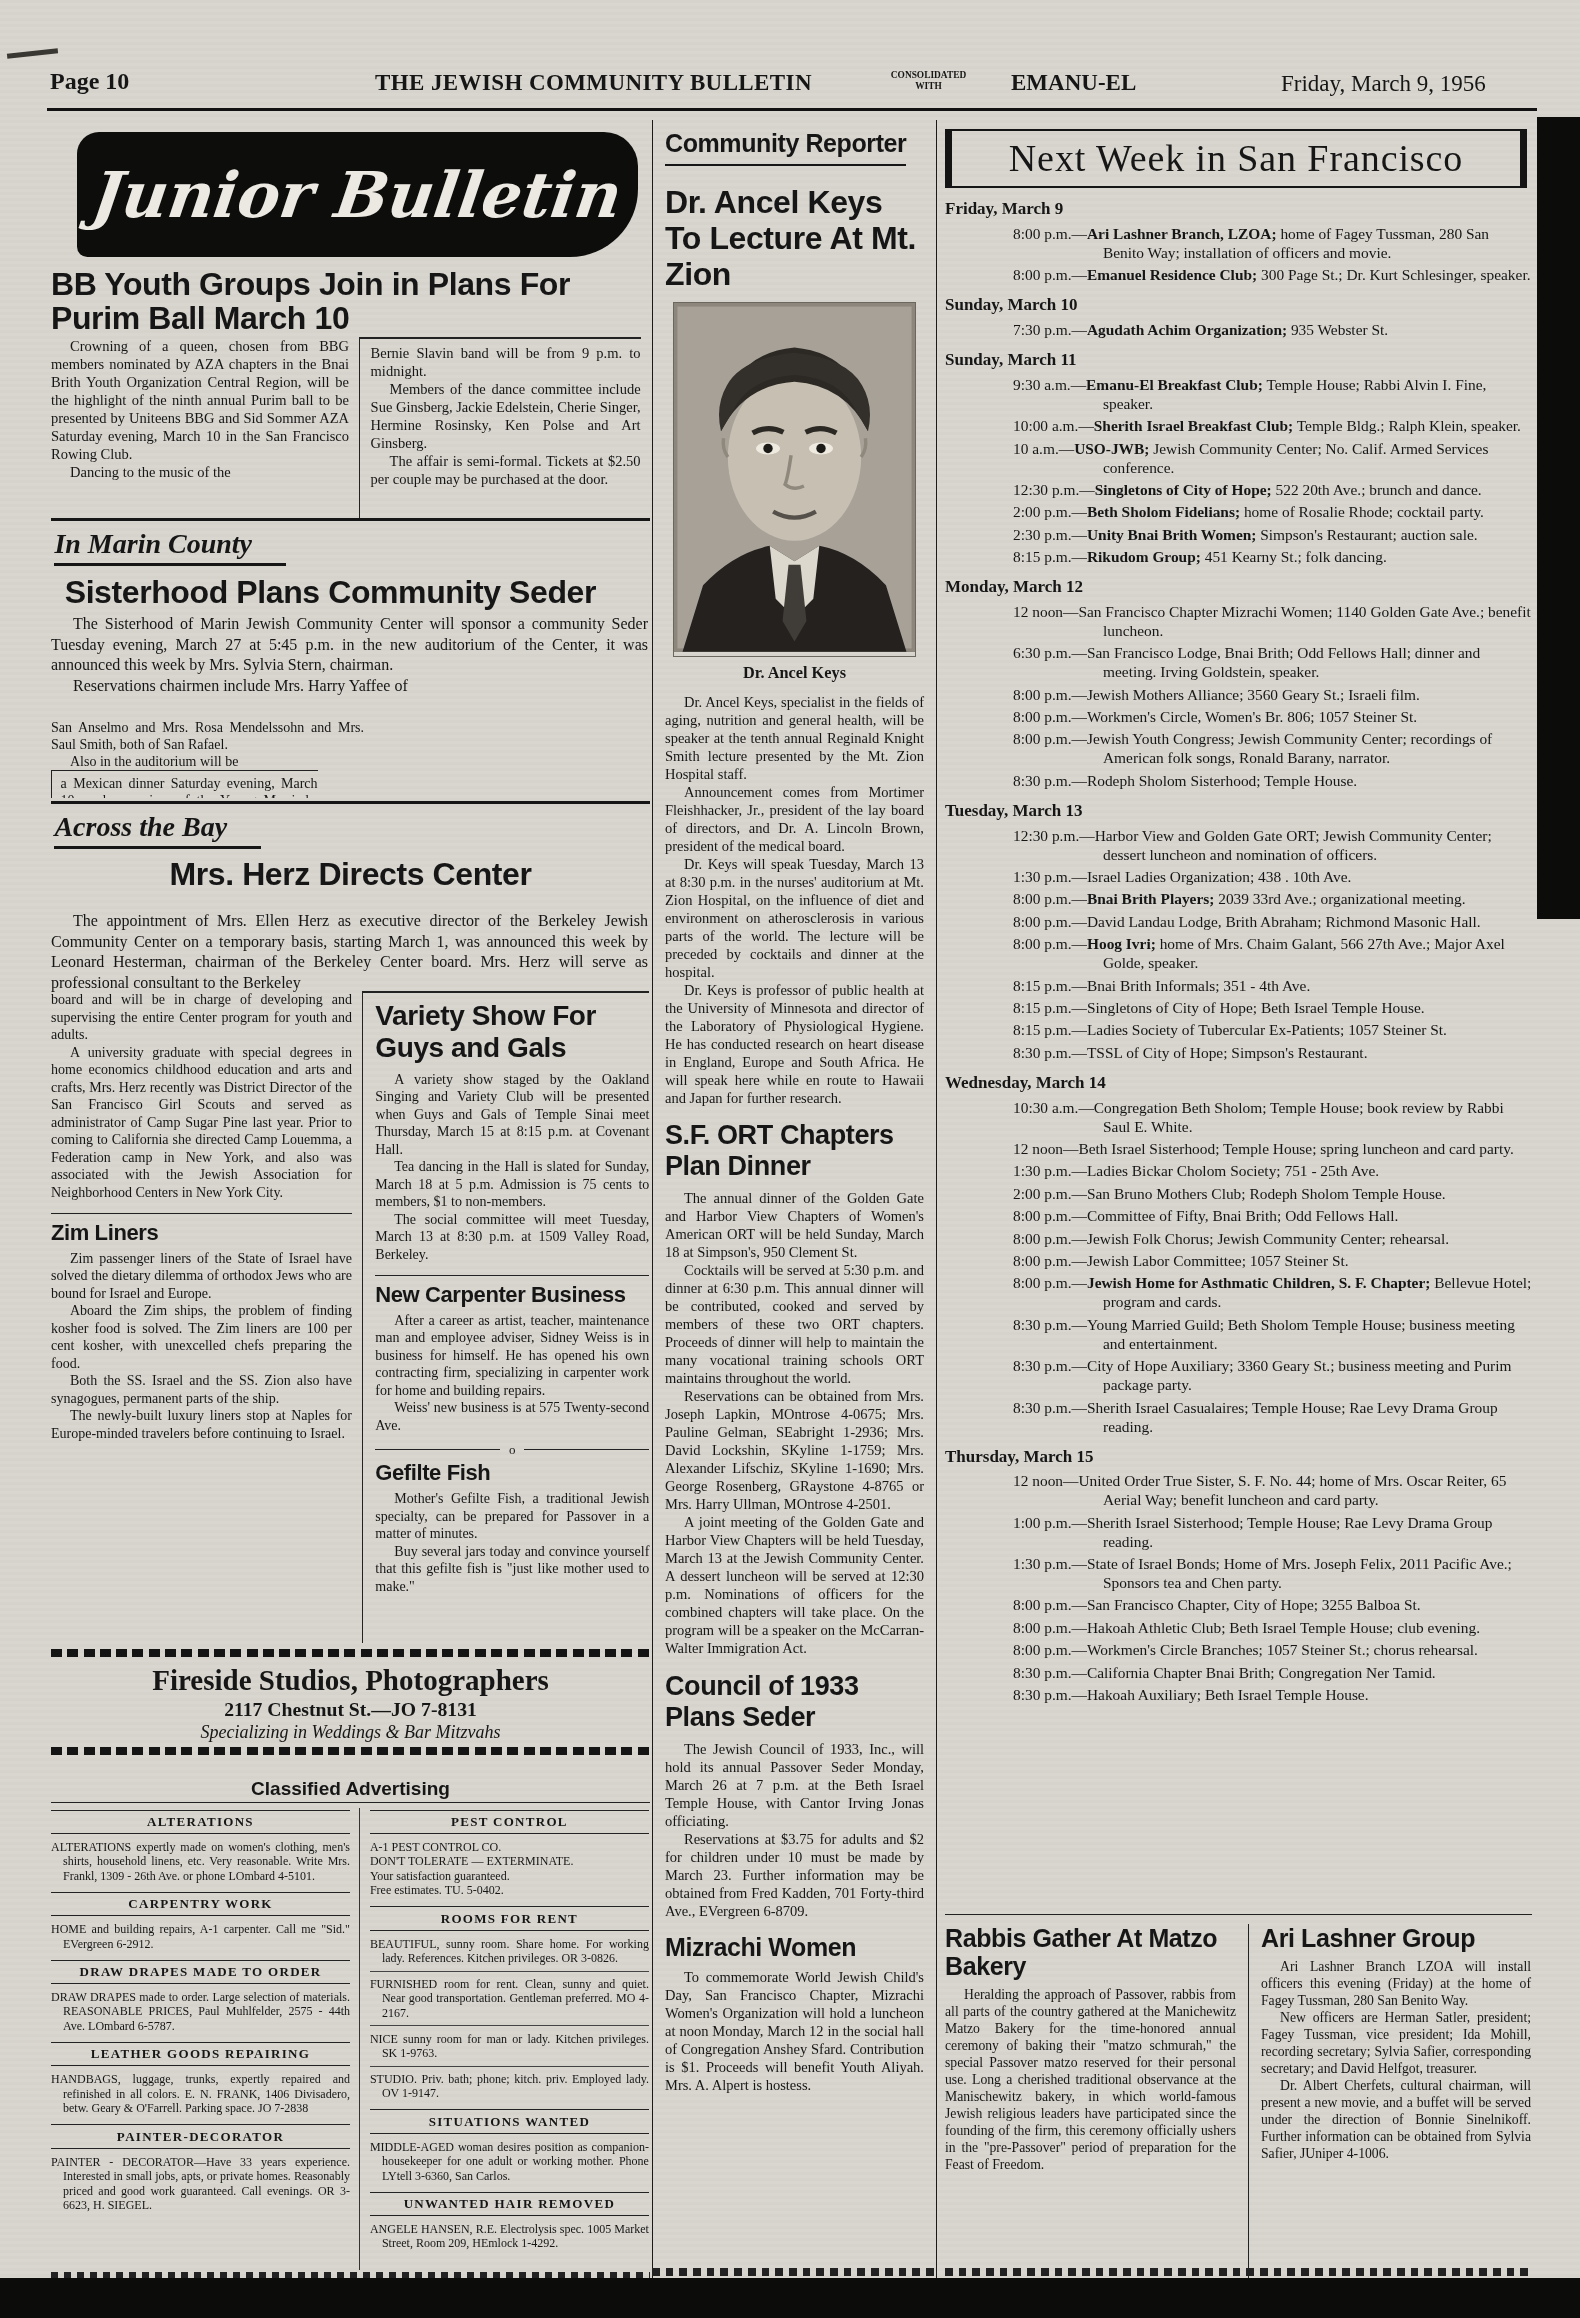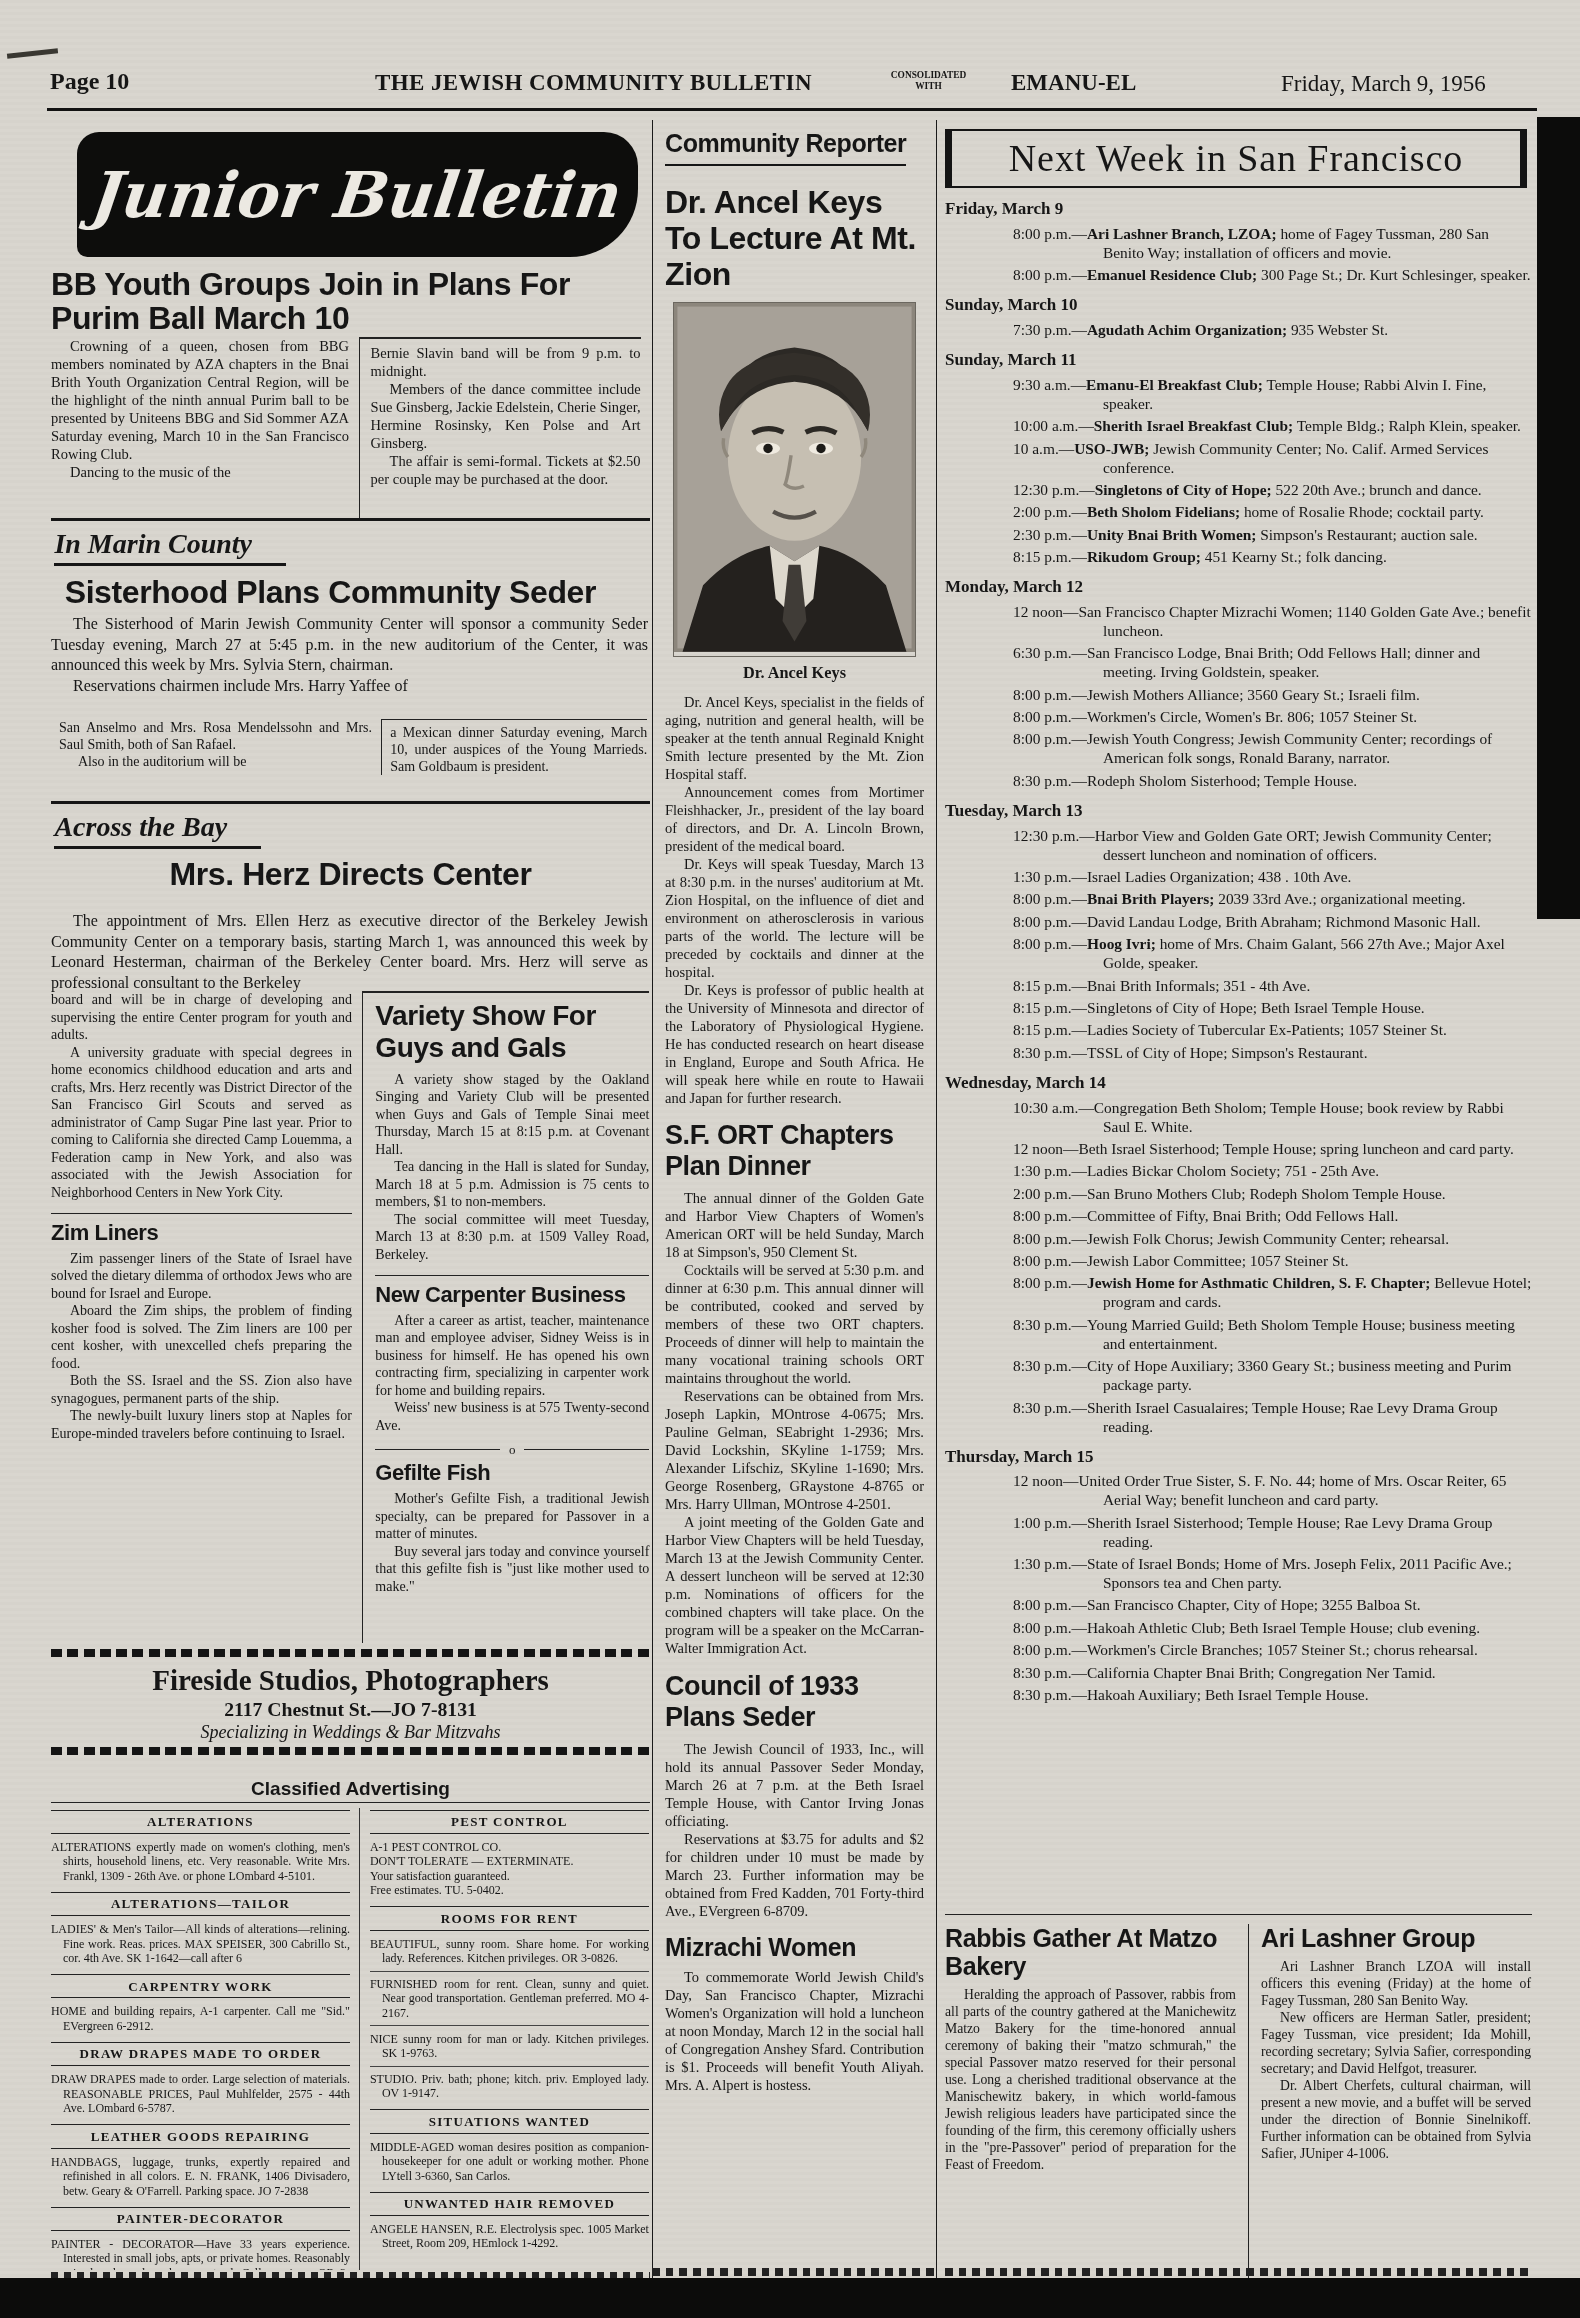--- a/index.html
+++ b/index.html
@@ -31,21 +31,21 @@
   .bb-head{position:absolute;left:0;top:147px;width:590px;font-size:32px;line-height:34px;}
   .bb-cols{position:absolute;left:0;top:217px;width:599px;height:181px;display:flex;overflow:hidden;}
   .bb-c1{width:298px;padding-right:10.3px;}
   .bb-c2{width:270px;border-left:1.7px solid #222;border-top:2.6px solid #222;padding:5.1px 0 0 10.3px;}
   .bb-cols p{font-size:14.5px;line-height:18px;}
   .lrule{position:absolute;left:0;width:599px;height:2.6px;background:#161616;}
   .sec-head{position:absolute;left:3.4px;font-size:28px;border-bottom:3.4px solid #161616;padding:0 34px 3.4px 0;}
   .sub-head{position:absolute;font-size:32px;line-height:34px;}
   .lead{position:absolute;left:0;width:597px;}
   .lead p{font-size:16px;line-height:20.5px;text-indent:22px;}
-  .marin-cols{position:absolute;left:8px;top:599px;width:599px;height:79px;display:flex;overflow:hidden;}
+  .marin-cols{position:absolute;left:0;top:599px;width:599px;height:79px;display:flex;overflow:hidden;flex-direction:column;}
   .marin-c1{width:313px;padding-right:8.6px;}
   .marin-box{width:257px;border-left:1.7px solid #222;border-top:1.7px solid #222;padding:4.3px 0 0 8.6px;align-self:flex-start;}
   .marin-cols p{font-size:14px;line-height:17px;}
   .bay-cols{position:absolute;left:0;top:871px;width:599px;height:652px;display:flex;overflow:hidden;}
   .bay-c1{width:301px;padding-right:10.3px;}
   .bay-c2{width:274px;border-left:1.7px solid #222;border-top:2.6px solid #222;padding:6.8px 0 0 12px;}
   .bay-cols p{font-size:14px;line-height:17.5px;}
   .blk-head{font-size:22px;line-height:24px;margin-bottom:5.1px;}
   .big-head{font-size:28px;line-height:32px;margin-bottom:6.8px;}
   .tsep{border-top:1.7px solid #222;margin-top:12px;padding-top:6.8px;}
@@ -237,30 +237,20 @@
             <h4 class="c-head">ALTERATIONS</h4>
             <div>
 
                 <div class="c-ad">
 
                 <p>ALTERATIONS expertly made on women's clothing, men's shirts, household linens, etc. Very reasonable. Write Mrs. Frankl, 1309 - 26th Ave. or phone LOmbard 4-5101.</p>
               </div>
               </div>
           </section>
 
-          <section class="c-section">
-            <h4 class="c-head">ALTERATIONS—TAILOR</h4>
-            <div>
-
-                <div class="c-ad">
-
-                <p>LADIES' &amp; Men's Tailor—All kinds of alterations—relining. Fine work. Reas. prices. MAX SPEISER, 300 Cabrillo St., cor. 4th Ave. SK 1-1642—call after 6</p>
-              </div>
-              </div>
-          </section>
 
           <section class="c-section">
             <h4 class="c-head">CARPENTRY WORK</h4>
             <div>
 
                 <div class="c-ad">
 
                 <p>HOME and building repairs, A-1 carpenter. Call me "Sid." EVergreen 6-2912.</p>
               </div>
               </div>

